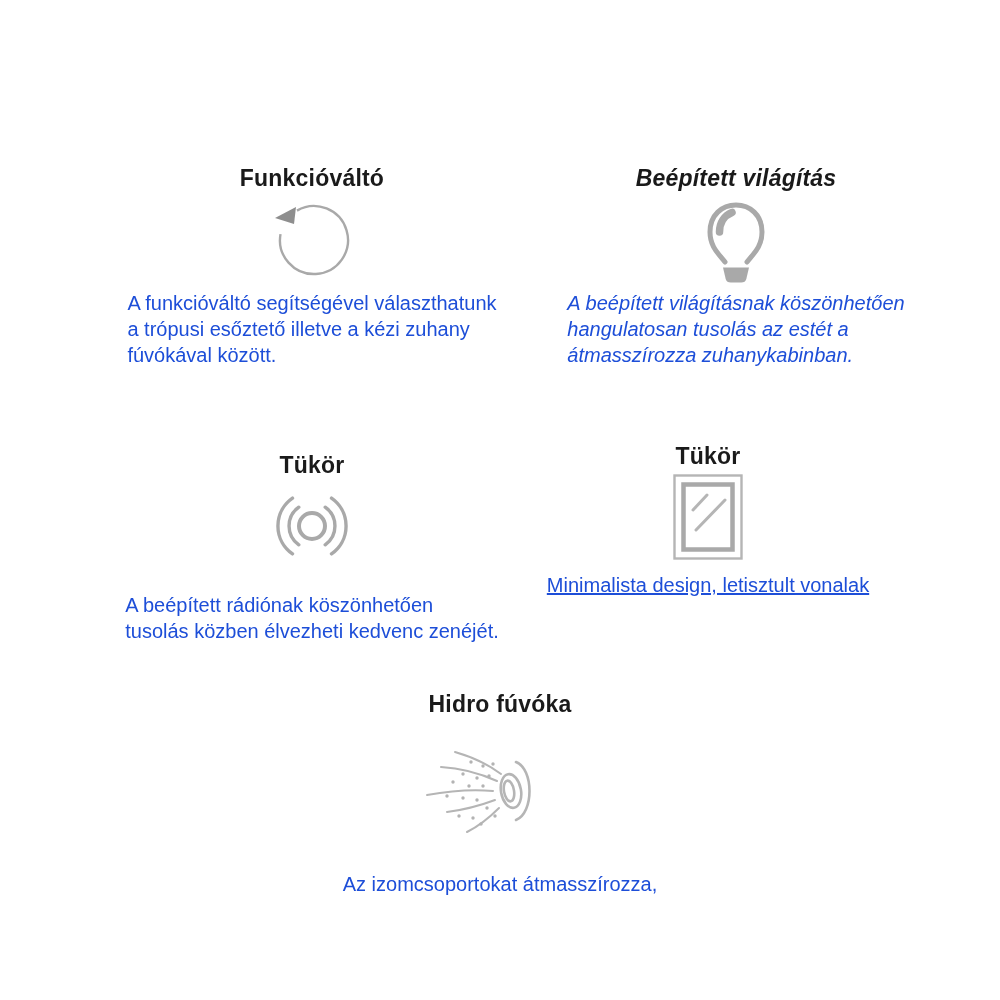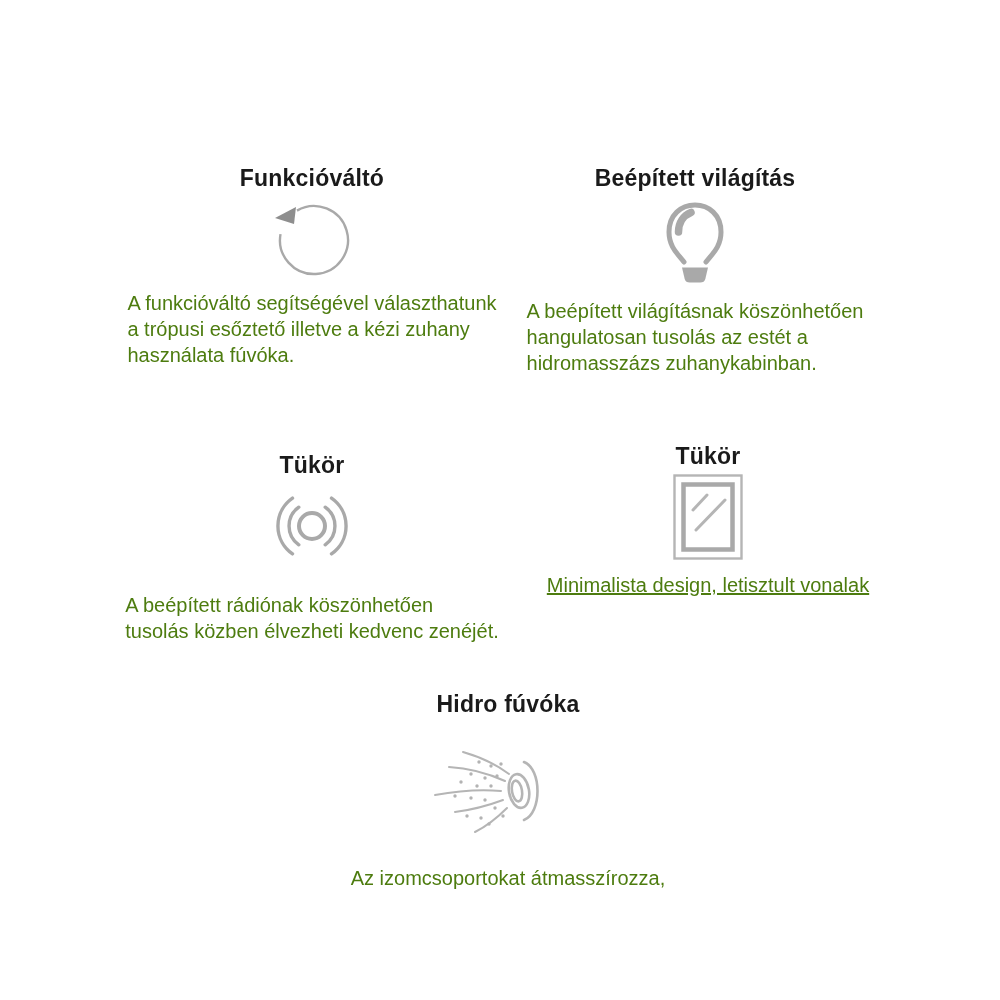--- a/index.html
+++ b/index.html
@@ -12,44 +12,44 @@
     font-family:"Liberation Sans","DejaVu Sans",sans-serif;
   }
   .feature {
     position:absolute;
     display:flex;
     flex-direction:column;
     align-items:center;
     text-align:left;
   }
   .f1 { left:112px; top:164px; width:400px; }
-  .f2 { left:495px; top:164px; width:400px; }
+  .f2 { left:536px; top:164px; width:400px;font-style:italic; }
   .f3 { left:112px; top:451px; width:400px; }
   .f4 { left:508px; top:442px; width:400px; }
-  .f5 { left:308px; top:690px; width:400px;gap:25px; }
+  .f5 { left:300px; top:690px; width:400px;gap:25px; }
   .title {
     font-size:23px;
     font-weight:bold;
     line-height:28px;
     color:#1a1a1a;
     letter-spacing:0.2px;
   }
   .iconwrap { display:flex; justify-content:center; }
   .f1 .iconwrap { margin-top:10px; }
   .f2 .iconwrap { margin-top:8px;  }
   .f3 .iconwrap { margin-top:9px;  }
   .f4 .iconwrap { margin-top:4px;  }
   .f5 .iconwrap { margin-top:5px;  }
   .f5 .iconwrap svg { transform:translateX(-19px); }
-  .desc { color:#4d7c0f; }
+  .desc { color:#1d4ed8; }
   .f1 .desc { margin-top:14px; }
-  .f2 .desc { margin-top:14px;  }
+  .f2 .desc { margin-top:6px;  }
   .f3 .desc { margin-top:28px; }
   .f4 .desc { margin-top:12px;text-decoration:underline; }
-  .f5 .desc { margin-top:6px;  }
+  .f5 .desc { margin-top:12px;  }
   .line {
     font-size:20px;
     line-height:26px;
     white-space:nowrap;
   }
   svg { display:block; }
   .stroke-g  { stroke:#a9a9a9; fill:none; }
   .stroke-lg { stroke:#b5b5b5; fill:none; }
   .fill-dg   { fill:#8e8e8e; stroke:none; }
   .fill-g    { fill:#a9a9a9; stroke:none; }
@@ -64,37 +64,37 @@
     <h2 class="title">Funkcióváltó</h2>
     <div class="iconwrap">
       <svg width="76" height="74" viewBox="0 0 76 74">
         <path class="stroke-g" stroke-width="2.4" d="M 6.5 32.1 A 34 34 0 1 0 23 8.6"></path>
         <polygon class="fill-dg" points="1,16 22,5 20,22"></polygon>
       </svg>
     </div>
     <div class="desc">
       <div class="line">A funkcióváltó segítségével választhatunk</div>
       <div class="line">a trópusi esőztető illetve a kézi zuhany</div>
-      <div class="line">használata fúvóka.</div>
+      <div class="line">fúvókával között.</div>
     </div>
   </section>
 
   <section class="feature f2">
     <h2 class="title">Beépített világítás</h2>
     <div class="iconwrap">
       <svg width="80" height="84" viewBox="0 0 80 84">
         <path class="stroke-g" stroke-width="5" stroke-linecap="round" d="M 29 62 C 23 54 14 47 14 32 C 14 15 26 5 40 5 C 54 5 66 15 66 32 C 66 47 57 54 51 62"></path>
         <path class="stroke-g" stroke-width="7.5" stroke-linecap="round" d="M 23.5 32 C 23.5 22.5 28.5 15.5 36 12.5"></path>
         <path class="fill-g" d="M 27 67.5 L 53 67.5 L 50.3 79 Q 49.4 82.5 45.2 82.5 L 34.8 82.5 Q 30.6 82.5 29.7 79 Z"></path>
       </svg>
     </div>
     <div class="desc">
       <div class="line">A beépített világításnak köszönhetően</div>
       <div class="line">hangulatosan tusolás az estét a</div>
-      <div class="line">hidromasszázs zuhanykabinban.</div>
+      <div class="line">átmasszírozza zuhanykabinban.</div>
     </div>
   </section>
 
   <section class="feature f3">
     <h2 class="title">Tükör</h2>
     <div class="iconwrap">
       <svg width="96" height="76" viewBox="0 0 96 76">
         <circle class="stroke-g" stroke-width="4" cx="48" cy="38" r="13"></circle>
         <path class="stroke-g" stroke-width="3.4" stroke-linecap="round" d="M 34.8 19.2 A 23 23 0 0 0 34.8 56.8"></path>
         <path class="stroke-g" stroke-width="3.4" stroke-linecap="round" d="M 61.2 19.2 A 23 23 0 0 1 61.2 56.8"></path>

